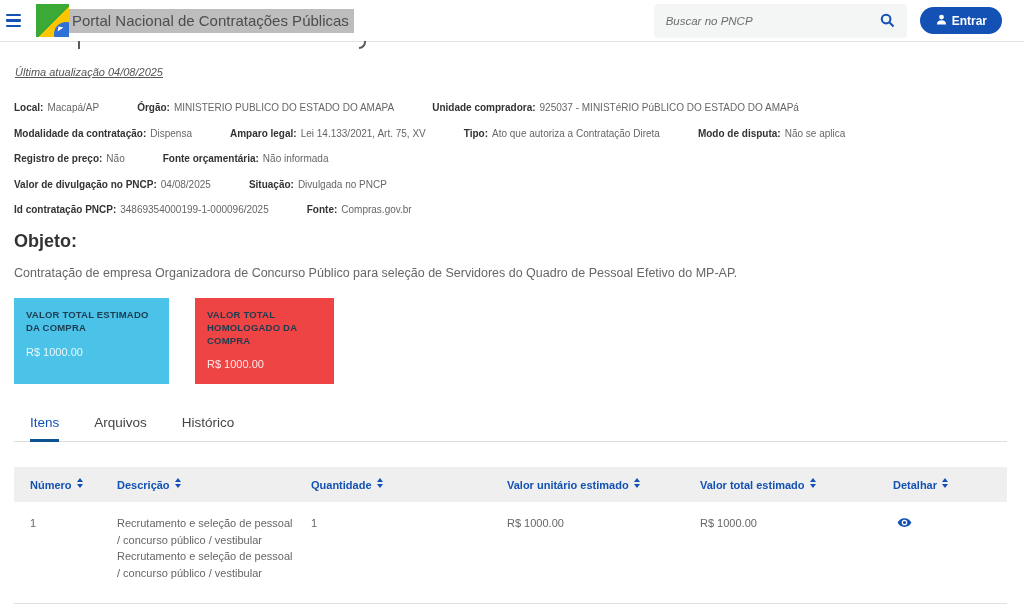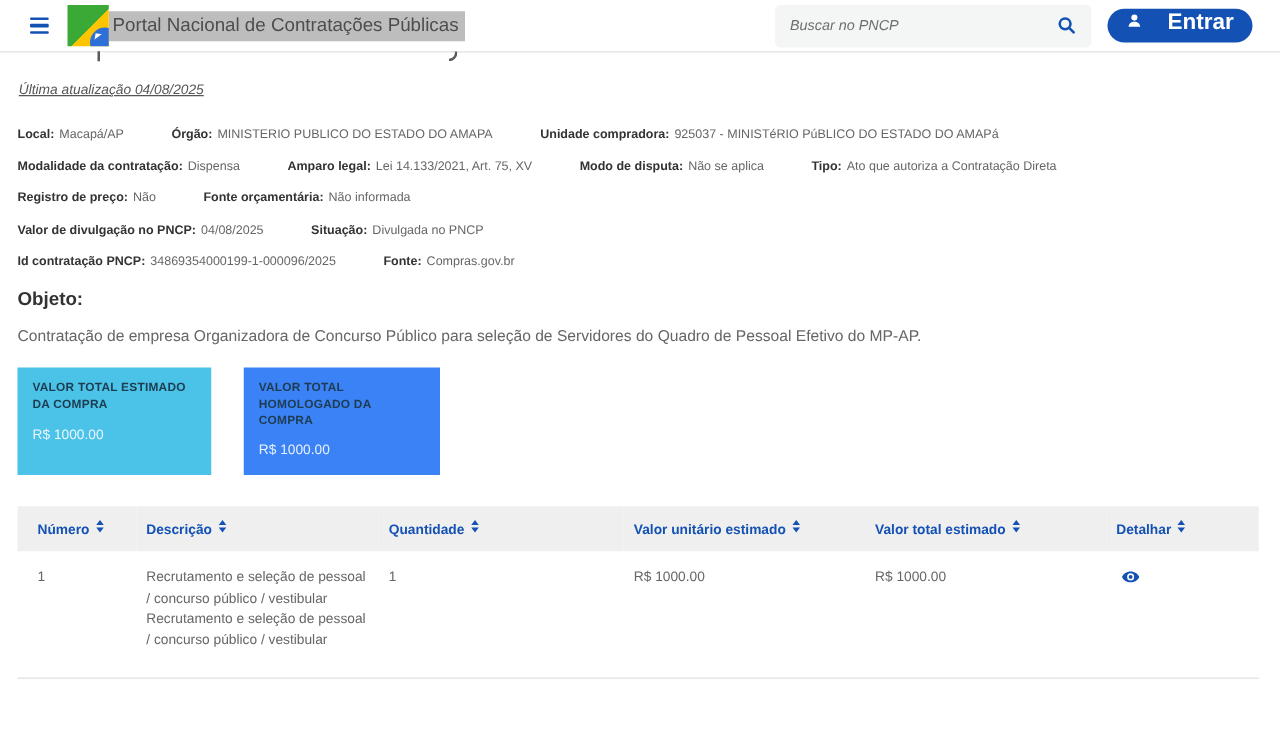--- a/index.html
+++ b/index.html
@@ -2,66 +2,66 @@
 <html lang="pt-br"><head>
 <meta charset="utf-8">
 <style>
   * { box-sizing: border-box; margin: 0; padding: 0; }
   html, body { width: 1024px; height: 604px; overflow: hidden; background: #fff;
     font-family: "Liberation Sans", "DejaVu Sans", sans-serif; color: #333; }
 
   
   .header { position: fixed; top: 0; left: 0; right: 0; height: 42px; background: #fff;
     border-bottom: 1px solid #e2e2e2; display: flex; align-items: center;
-    padding: 0 22px 0 24px; z-index: 10; }
+    padding: 0 22px 0 6px; z-index: 10; }
   .burger { display: flex; flex-direction: column; gap: 3px; cursor: pointer; margin-right: 15px; }
   .burger i { display: block; width: 15px; height: 2.5px; background: #1351b4; border-radius: 1px; }
   .logo { position: relative; width: 33px; height: 33px; overflow: hidden; flex: 0 0 auto;
     background: linear-gradient(135deg, #3ba935 0%, #3ba935 54%, #fdc500 54%, #fdc500 100%); }
   .logo .quad { position: absolute; right: -9px; bottom: -9px; width: 24px; height: 24px;
     border-radius: 50%; background: #2f6fd8; }
   .logo .arrow { position: absolute; right: 6px; bottom: 5px; width: 0; height: 0;
     border-left: 5px solid #fff; border-bottom: 5px solid transparent; transform: rotate(10deg); }
   .app-title { font-size: 15px; color: #4d4d4d; background: #bdbdbd; padding: 3px 5px 4px 3px;
     white-space: nowrap; }
   .search-box { margin-left: auto; width: 253px; height: 34px; background: #f3f6f4;
     border-radius: 4px; display: flex; align-items: center; padding: 0 12px; }
   .search-box input { flex: 1; border: none; outline: none; background: transparent;
     font-style: italic; font-size: 11.5px; color: #555;
     font-family: "Liberation Sans", sans-serif; }
   .search-box input::placeholder { color: #6d6d6d; font-style: italic; }
   .search-icon { cursor: pointer; display: flex; }
   .btn-entrar { margin-left: 13px; height: 27px; padding: 0 15px; border: none; cursor: pointer;
-    border-radius: 14px; background: #1351b4; color: #fff; font-weight: bold; font-size: 18px;
-    display: flex; gap: 20px; font-family: "Liberation Sans", sans-serif; }
+    border-radius: 14px; background: #1351b4; color: #fff; font-weight: bold; font-size: 12px;
+    display: flex; align-items: center; gap: 4px; font-family: "Liberation Sans", sans-serif; }
 
   
   .frag { position: fixed; top: 41px; z-index: 11; }
   .frag-1 { left: 78px; width: 2px; height: 8px; background: #5a5a5a; }
   .frag-2 { left: 359px; width: 7px; height: 8px; border: 2px solid #5a5a5a;
     border-top: none; border-left: none; border-bottom-right-radius: 7px; }
 
   
   .main { padding: 42px 17px 0 14px; }
   .last-update { margin: 24px 0 0 1px; font-style: italic; font-size: 11px; color: #555; text-decoration: underline; }
 
   .meta { margin-top: 24px; }
   .meta-line { display: flex; flex-wrap: wrap; gap: 4px 38px; margin-bottom: 14.5px;
     font-size: 10px; line-height: 1.1; }
   .pair b { color: #333; font-weight: 700; margin-right: 4px; }
   .pair span { color: #666; }
 
-  .objeto-label { font-size: 15px; font-weight: 700; margin-top: 16px; }
+  .objeto-label { font-size: 18px; font-weight: 700; margin-top: 16px; }
   .objeto-text { font-size: 12.5px; color: #666; margin-top: 14px; }
 
   
   .cards { display: flex; gap: 26px; margin-top: 18px; }
   .card { width: 155px; min-height: 86px; padding: 11px 12px; }
   .card-estimado { background: #4bc2e8; }
-  .card-homologado { width: 157px; background: #3b82f6; }
+  .card-homologado { width: 139px; background: #ef4444; }
   .card h4 { font-size: 9.5px; font-weight: 700; color: #1d3c50; letter-spacing: .2px;
     line-height: 1.35; text-transform: uppercase; }
   .card .val { margin-top: 11px; font-size: 11px; color: rgba(255,255,255,.88); }
 
   
   .tabs { margin-top: 31px; display: flex; gap: 35px; border-bottom: 1px solid #ddd;
     padding-left: 16px; }
   .tab { font-size: 13.5px; color: #444; padding-bottom: 9px; cursor: pointer; }
   .tab.active { color: #1351b4; border-bottom: 3px solid #0c5293; margin-bottom: -1px; }
 
@@ -125,22 +125,22 @@
 
   <div class="meta">
     <div class="meta-line">
       <span class="pair"><b>Local:</b><span>Macapá/AP</span></span>
       <span class="pair"><b>Órgão:</b><span>MINISTERIO PUBLICO DO ESTADO DO AMAPA</span></span>
       <span class="pair"><b>Unidade compradora:</b><span>925037 - MINISTéRIO PúBLICO DO ESTADO DO AMAPá</span></span>
     </div>
     <div class="meta-line">
       <span class="pair"><b>Modalidade da contratação:</b><span>Dispensa</span></span>
       <span class="pair"><b>Amparo legal:</b><span>Lei 14.133/2021, Art. 75, XV</span></span>
+      <span class="pair"><b>Tipo:</b><span>Ato que autoriza a Contratação Direta</span></span>
       <span class="pair"><b>Modo de disputa:</b><span>Não se aplica</span></span>
-      <span class="pair"><b>Tipo:</b><span>Ato que autoriza a Contratação Direta</span></span>
     </div>
     <div class="meta-line">
       <span class="pair"><b>Registro de preço:</b><span>Não</span></span>
       <span class="pair"><b>Fonte orçamentária:</b><span>Não informada</span></span>
     </div>
     <div class="meta-line">
       <span class="pair"><b>Valor de divulgação no PNCP:</b><span>04/08/2025</span></span>
       <span class="pair"><b>Situação:</b><span>Divulgada no PNCP</span></span>
     </div>
     <div class="meta-line">
@@ -156,20 +156,25 @@
     <div class="card card-estimado">
       <h4>VALOR TOTAL ESTIMADO DA COMPRA</h4>
       <div class="val">R$ 1000.00</div>
     </div>
     <div class="card card-homologado">
       <h4>VALOR TOTAL HOMOLOGADO DA COMPRA</h4>
       <div class="val">R$ 1000.00</div>
     </div>
   </div>
 
+  <div class="tabs">
+    <div class="tab active">Itens</div>
+    <div class="tab">Arquivos</div>
+    <div class="tab">Histórico</div>
+  </div>
 
   <table>
     <colgroup>
       <col style="width:95px">
         <col style="width:194px">
         <col style="width:196px">
       <col style="width:193px">
         <col style="width:193px">
         <col style="width:122px">
     </colgroup>

